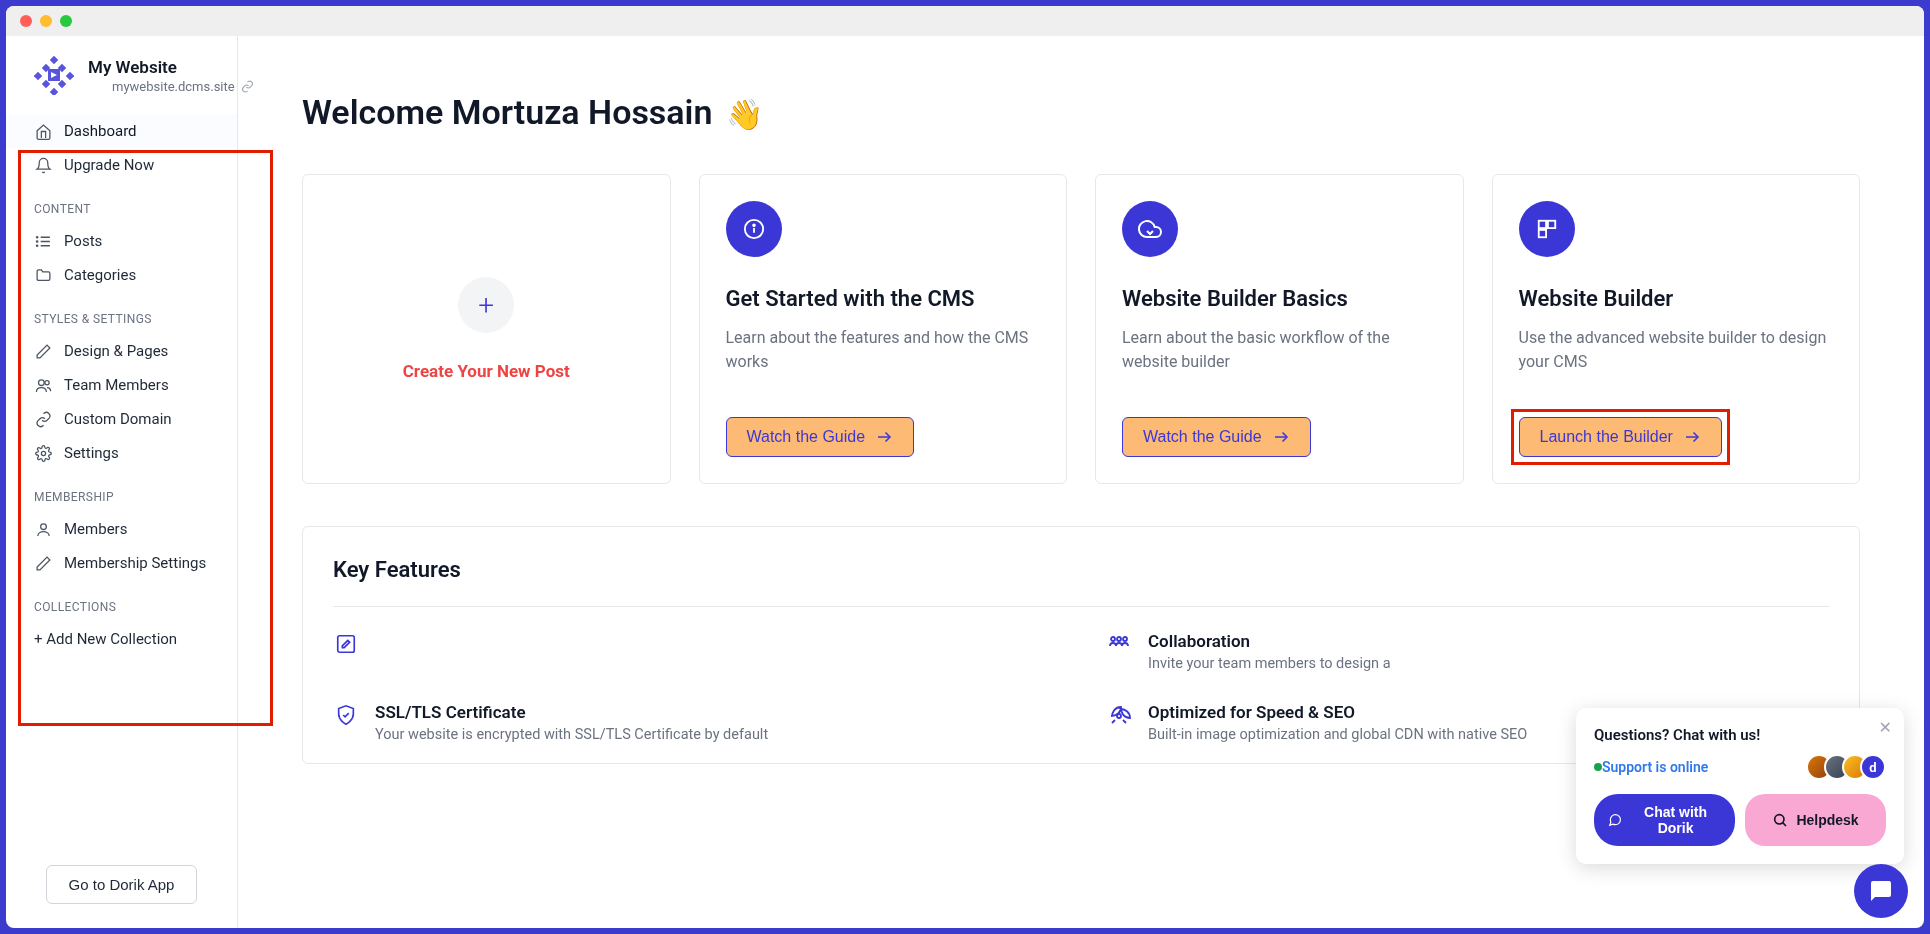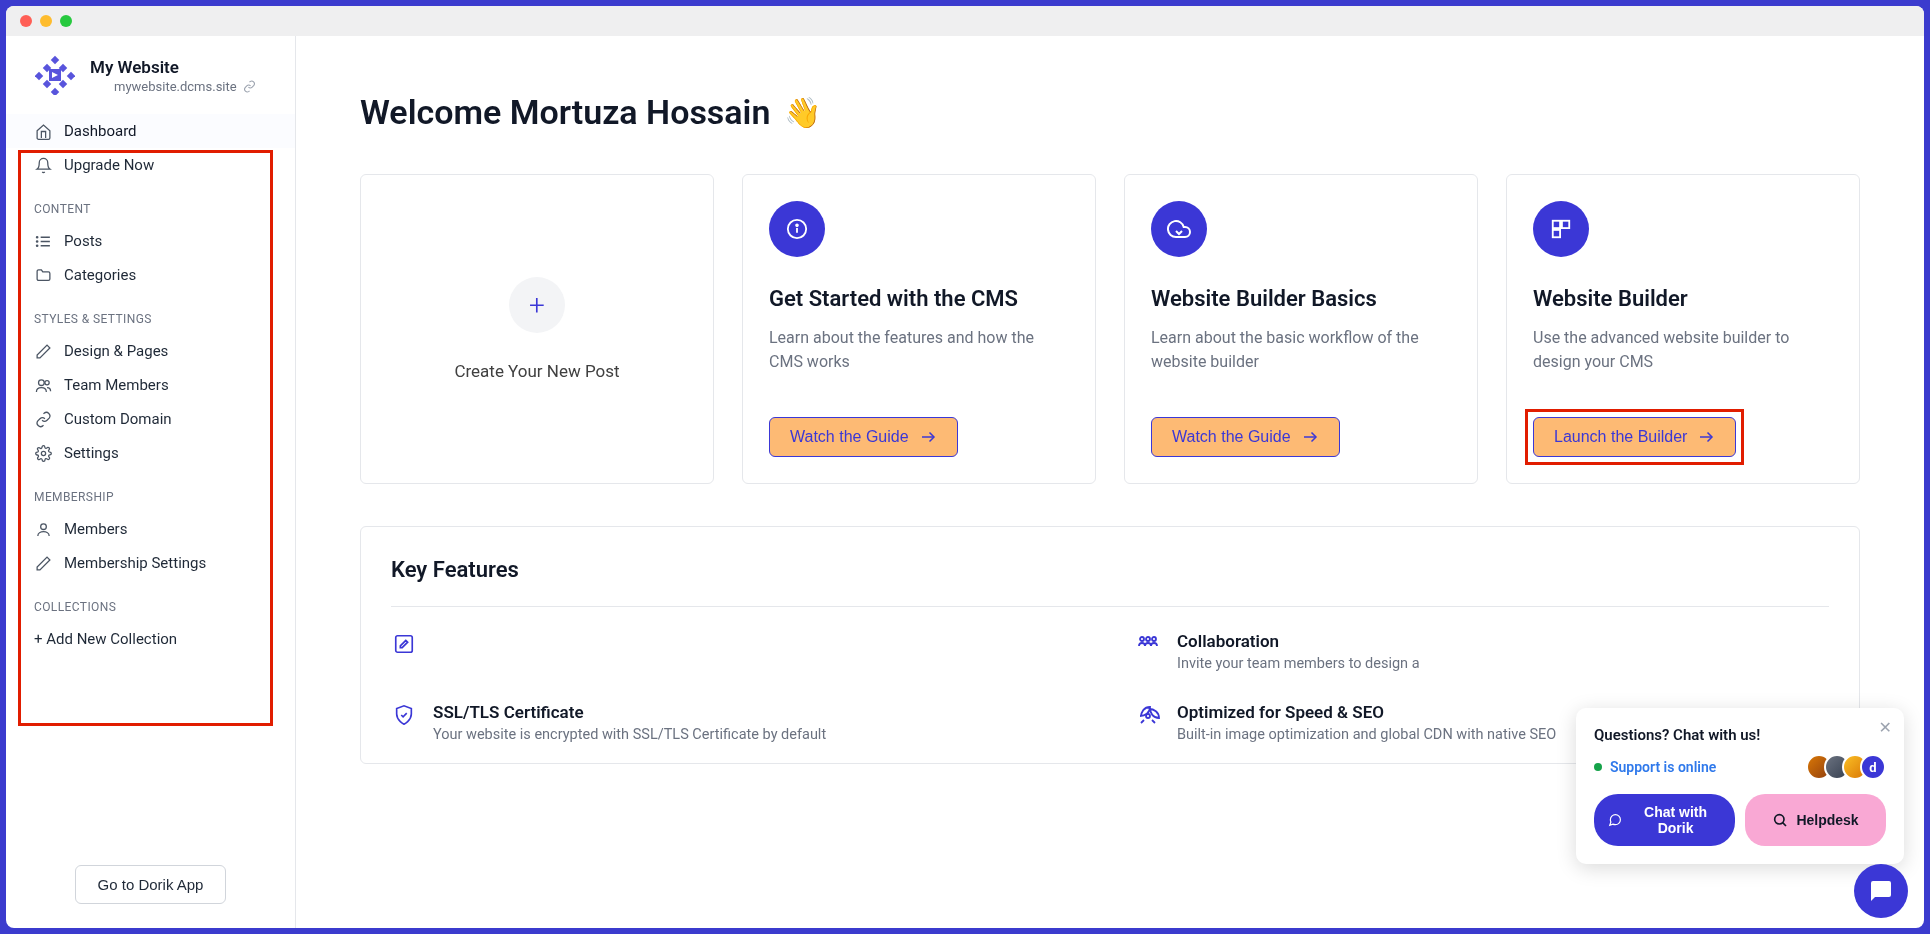--- a/index.html
+++ b/index.html
@@ -30,21 +30,21 @@
 .tl-green{ background:#27c93f; }
 
 .app {
   flex:1;
   display:flex;
   overflow:hidden;
 }
 
 
 .sidebar {
-  width: 290px;
+  width: 232px;
   border-right: 1px solid #e5e7eb;
   display:flex;
   flex-direction:column;
   padding-top:18px;
   position:relative;
 }
 .site-header {
   display:flex;
   align-items:center;
   gap:14px;
@@ -104,21 +104,21 @@
   flex:1;
   overflow:auto;
   padding: 56px 64px 0 64px;
   position:relative;
 }
 .welcome {
   font-size:34px;
   font-weight:600;
   color:#111827;
   display:flex;
-  align-items:center;
+  align-items:flex-end;
   gap:14px;
   margin-bottom: 42px;
 }
 .wave { font-size:30px; }
 .cards {
   display:grid;
   grid-template-columns: repeat(4, 1fr);
   gap: 28px;
 }
 .card {
@@ -134,21 +134,21 @@
   align-items:center;
   justify-content:center;
   gap:28px;
 }
 .plus-circle {
   width:56px;height:56px;border-radius:50%;
   background:#f3f4f6;
   display:flex;align-items:center;justify-content:center;
   font-size:28px;color:#3b37d6;font-weight:300;
 }
-.newpost-label { font-size:17px; color:#404040; }
+.newpost-label { font-size:17px; color:#ef4444;font-weight:bold; }
 .card-icon {
   width:56px;height:56px;border-radius:50%;
   background:#3b37d6;
   display:flex;align-items:center;justify-content:center;
   color:#fff;
   margin-bottom:28px;
 }
 .card-title { font-size:22px;font-weight:600;color:#111827;line-height:1.3;margin-bottom:12px; }
 .card-desc { font-size:16px;color:#6b7280;line-height:1.5; }
 .card-btn {
@@ -198,21 +198,21 @@
   width: 328px;
   background:#fff;
   border-radius:10px;
   box-shadow: 0 4px 20px rgba(0,0,0,0.15);
   padding: 18px 18px;
   z-index:20;
 }
 .chat-close { position:absolute;right:12px;top:10px;color:#9ca3af;cursor:pointer;font-size:16px; }
 .chat-title { font-weight:600;font-size:15px;color:#111827;margin-bottom:10px; }
 .chat-status-row { display:flex;align-items:center;justify-content:space-between;margin-bottom:14px; }
-.chat-status { display:flex;align-items:center;gap:8px;font-size:14px;font-weight:600;color:#2f79eb; }
+.chat-status { display:flex;align-items:center;gap:0;font-size:14px;font-weight:600;color:#2f79eb; }
 .status-dot { width:8px;height:8px;border-radius:50%;background:#16a34a; }
 .avatars { display:flex; }
 .av { width:26px;height:26px;border-radius:50%;background:#ddd;border:2px solid #fff;margin-left:-8px; background-size:cover; }
 .av1{background:linear-gradient(135deg,#d97706,#92400e);}
 .av2{background:linear-gradient(135deg,#6b7280,#374151);}
 .av3{background:linear-gradient(135deg,#fbbf24,#d97706);}
 .av4{background:#3b37d6;display:flex;align-items:center;justify-content:center;color:#fff;font-size:13px;font-weight:700;}
 .chat-buttons { display:flex;gap:10px; }
 .chat-btn1 { flex:1;background:#3b37d6;color:#fff;border:none;border-radius:24px;padding:10px 14px;font-size:14px;font-weight:600;display:flex;align-items:center;justify-content:center;gap:8px;cursor:pointer; }
 .chat-btn2 { flex:1;background:#f9a8d4;color:#111827;border:none;border-radius:20px;padding:10px 14px;font-size:14px;font-weight:600;display:flex;align-items:center;justify-content:center;gap:8px;cursor:pointer; }

